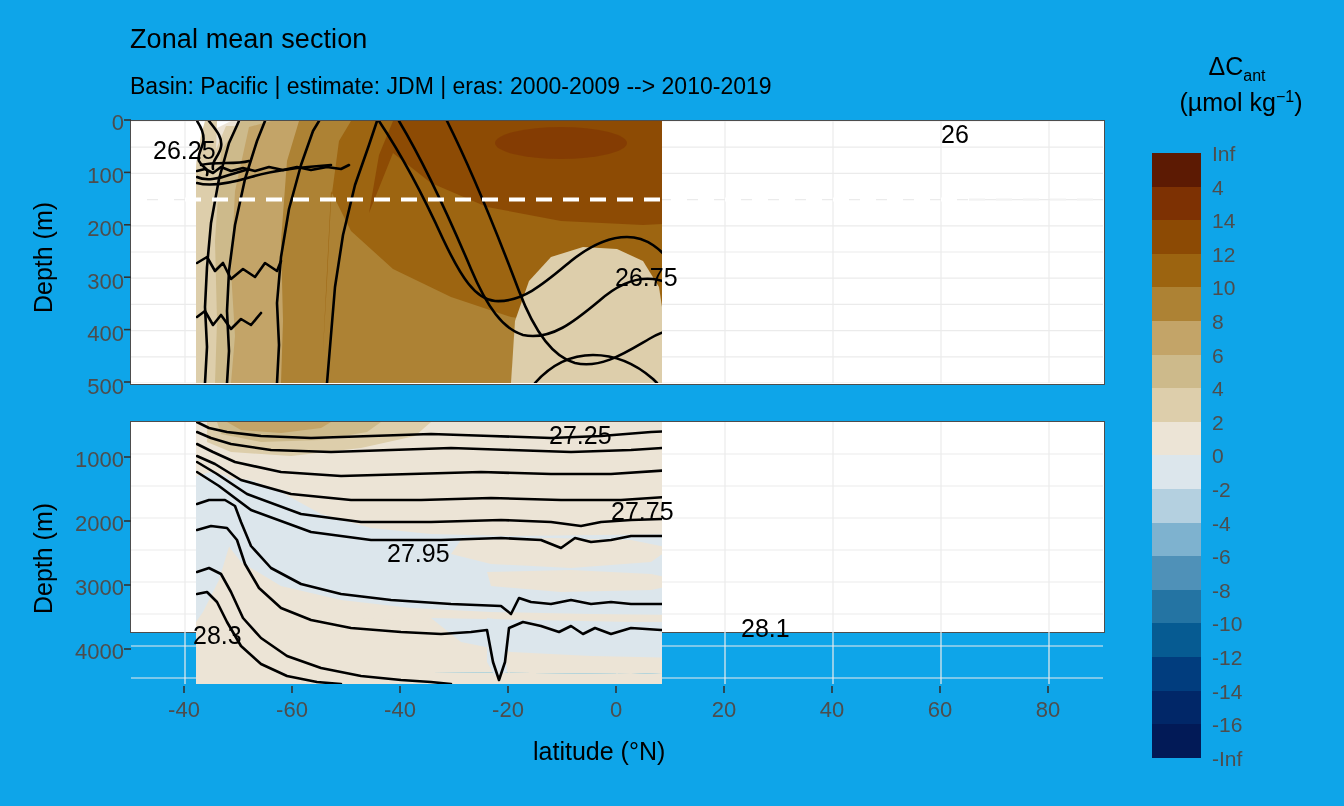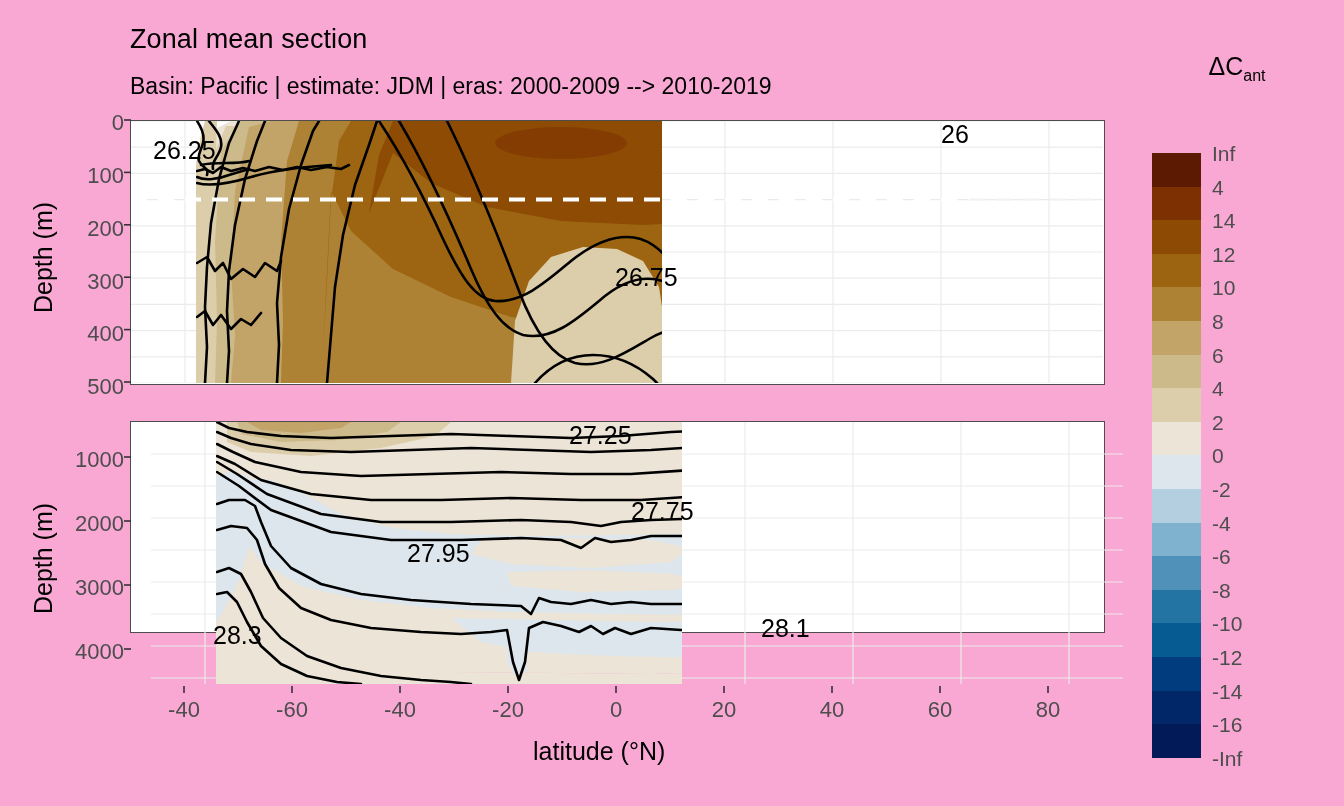--- a/index.html
+++ b/index.html
@@ -1,24 +1,24 @@
 <!DOCTYPE html>
 <html><head>
 <meta charset="utf-8">
 <style>
   html,body{margin:0;padding:0;background:#ffffff;}
   body{width:1344px;height:806px;font-family:"Liberation Sans",sans-serif;overflow:hidden;}
-  #root{position:relative;width:1344px;height:806px;background:#f9a8d4;}
+  #root{position:relative;width:1344px;height:806px;background:#0ea5e9;}
 
   .title{position:absolute;left:130px;top:24px;font-size:27px;color:#000;letter-spacing:.1px;white-space:nowrap;}
   .subtitle{position:absolute;left:130px;top:73px;font-size:23px;color:#000;white-space:nowrap;}
 
   .panel{position:absolute;background:#ffffff;box-sizing:border-box;border:1.4px solid #4d4d4d;}
   #panel-top{left:130px;top:120px;width:975px;height:265px;}
-  #panel-bot{left:130px;top:421px;width:975px;height:212px;padding-left:20px;}
+  #panel-bot{left:130px;top:421px;width:975px;height:212px;}
 
   .ylab{position:absolute;font-size:25px;color:#000;transform:rotate(-90deg);transform-origin:50% 50%;white-space:nowrap;}
   .ytick{position:absolute;right:0;font-size:22px;color:#4d4d4d;text-align:right;white-space:nowrap;}
   .ytickwrap{position:absolute;width:58px;}
   .xtick{position:absolute;font-size:22px;color:#4d4d4d;text-align:center;white-space:nowrap;width:70px;}
   .xlab{position:absolute;font-size:25px;color:#000;white-space:nowrap;}
 
   .lg-title{position:absolute;font-size:25px;color:#000;white-space:nowrap;text-align:center;}
   .lg-sub{position:absolute;font-size:25px;color:#000;white-space:nowrap;text-align:center;}
   .lg-key{position:absolute;left:1152px;width:49px;}
@@ -270,20 +270,23 @@
   <div class="xtick" style="left:581px;top:697px;">0</div>
   <div class="xtick" style="left:689px;top:697px;">20</div>
   <div class="xtick" style="left:797px;top:697px;">40</div>
   <div class="xtick" style="left:905px;top:697px;">60</div>
   <div class="xtick" style="left:1013px;top:697px;">80</div>
 </div>
 <div class="xlab" style="left:533px;top:737px;">latitude (°N)</div>
 
 <div class="lg-title" style="left:1152px;top:52px;width:170px;">
   <span>ΔC</span><sub style="font-size:16px;">ant</sub>
+</div>
+<div class="lg-sub" style="left:1146px;top:88px;width:190px;">
+  <span>(µmol kg</span><sup style="font-size:16px;">−1</sup><span>)</span>
 </div>
 <div id="legend-keys">
       <div class="lg-key" style="top: 153px; height: 33.6px; background: rgb(92, 26, 3);"></div>
       <div class="lg-key" style="top: 186.6px; height: 33.6px; background: rgb(125, 49, 3);"></div>
       <div class="lg-key" style="top: 220.2px; height: 33.6px; background: rgb(140, 74, 4);"></div>
       <div class="lg-key" style="top: 253.8px; height: 33.6px; background: rgb(156, 100, 16);"></div>
       <div class="lg-key" style="top: 287.4px; height: 33.6px; background: rgb(173, 130, 52);"></div>
       <div class="lg-key" style="top: 321px; height: 33.6px; background: rgb(195, 164, 104);"></div>
       <div class="lg-key" style="top: 354.6px; height: 33.6px; background: rgb(205, 186, 139);"></div>
       <div class="lg-key" style="top: 388.2px; height: 33.6px; background: rgb(221, 206, 171);"></div>

